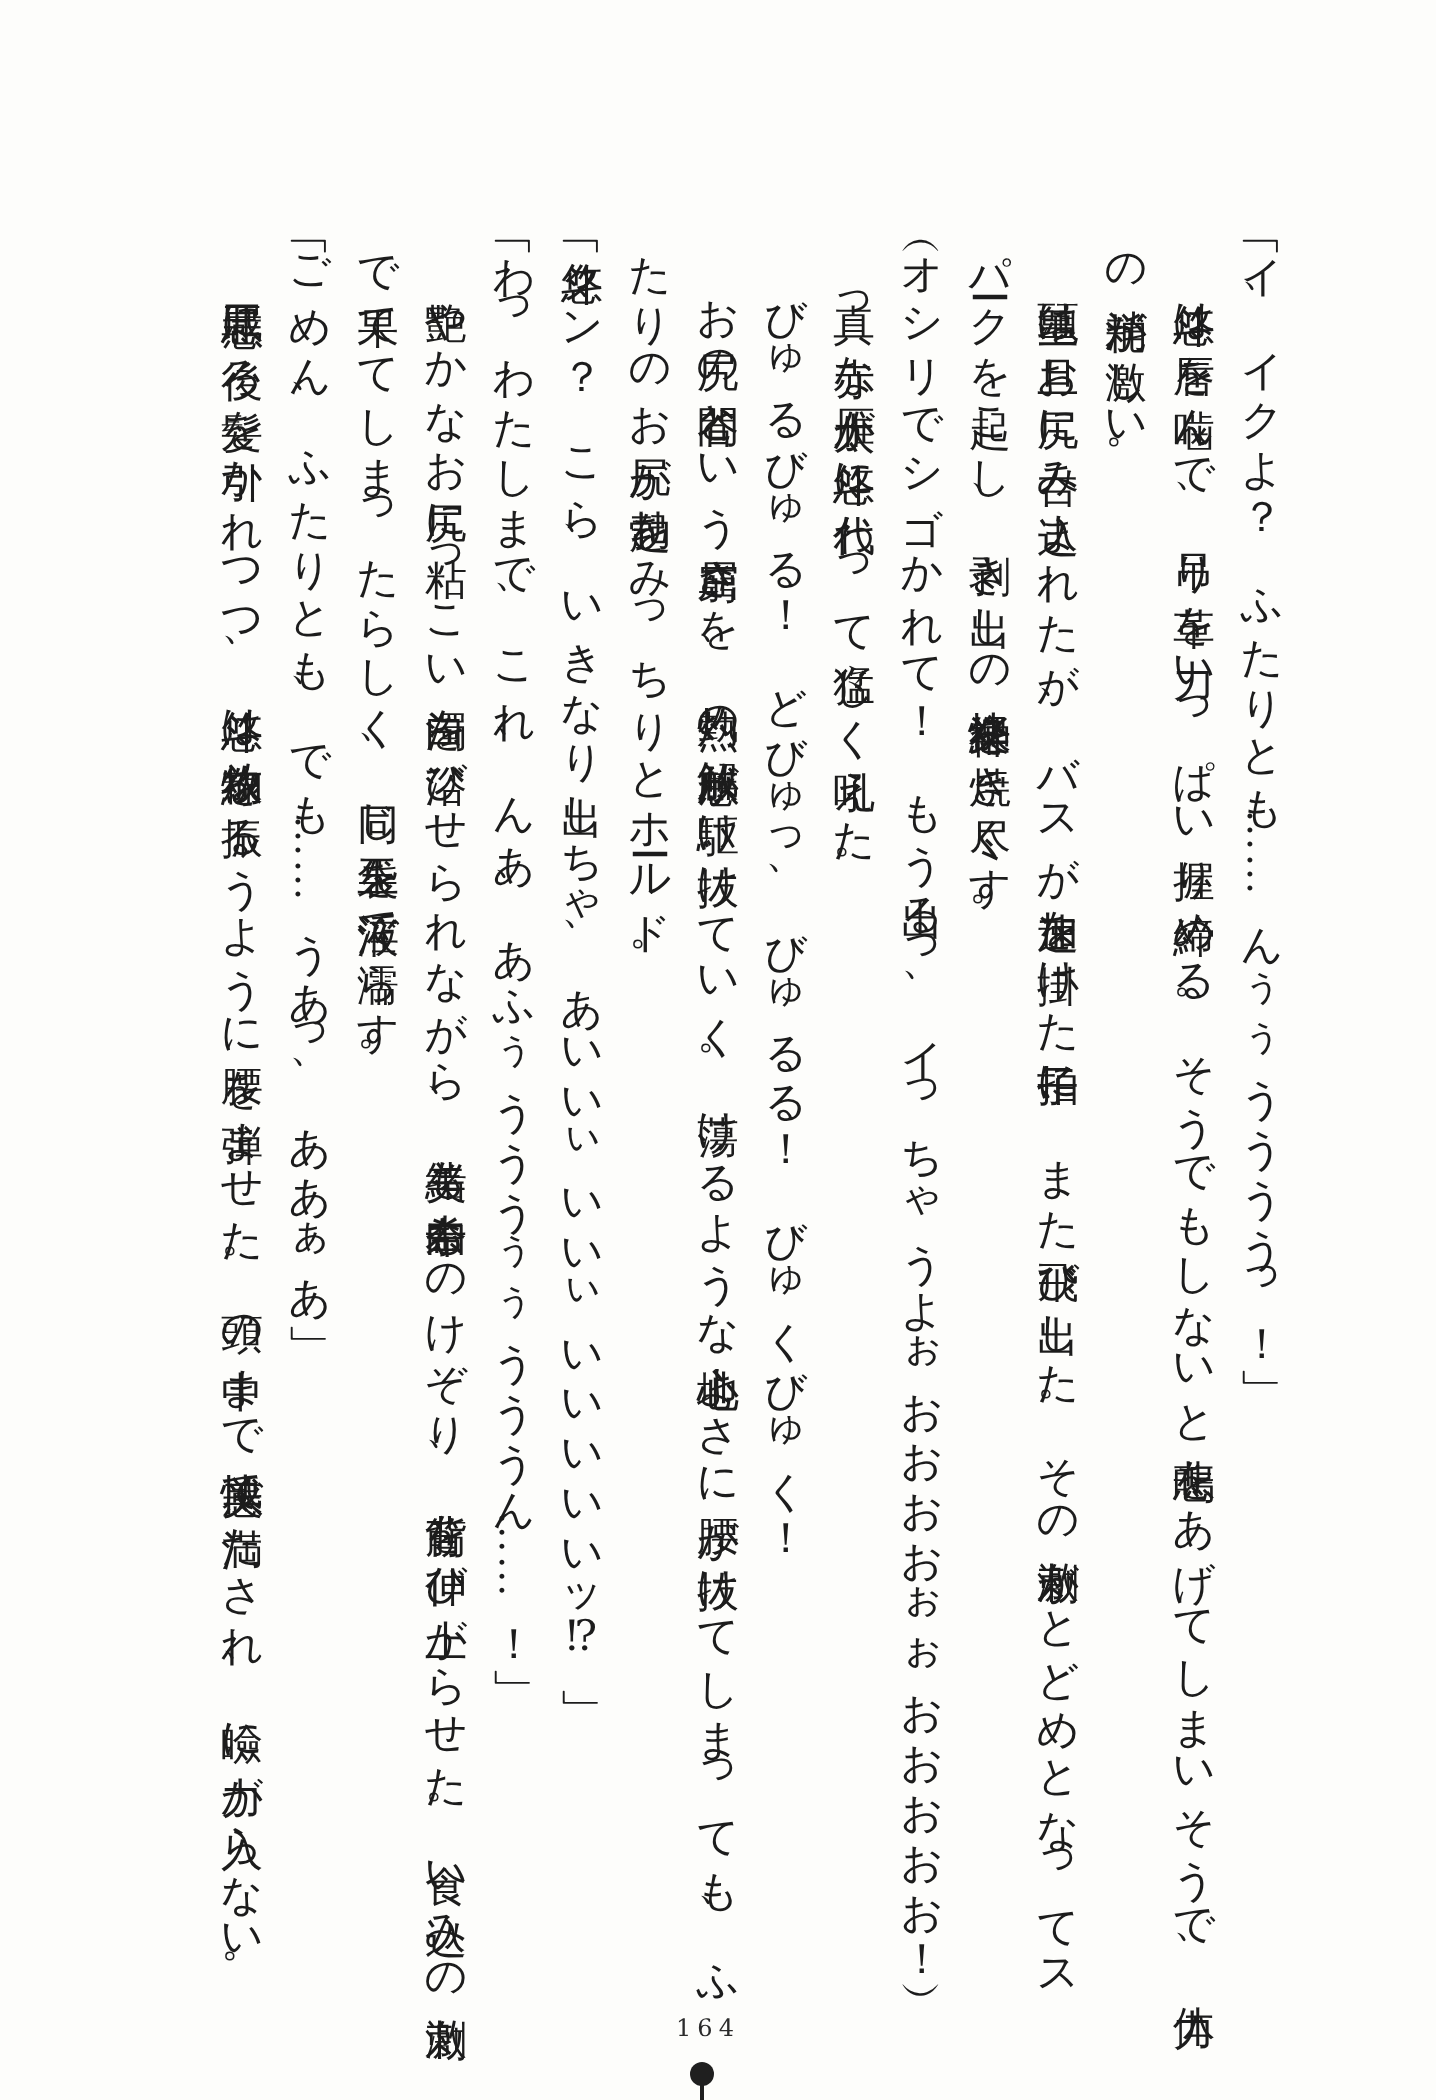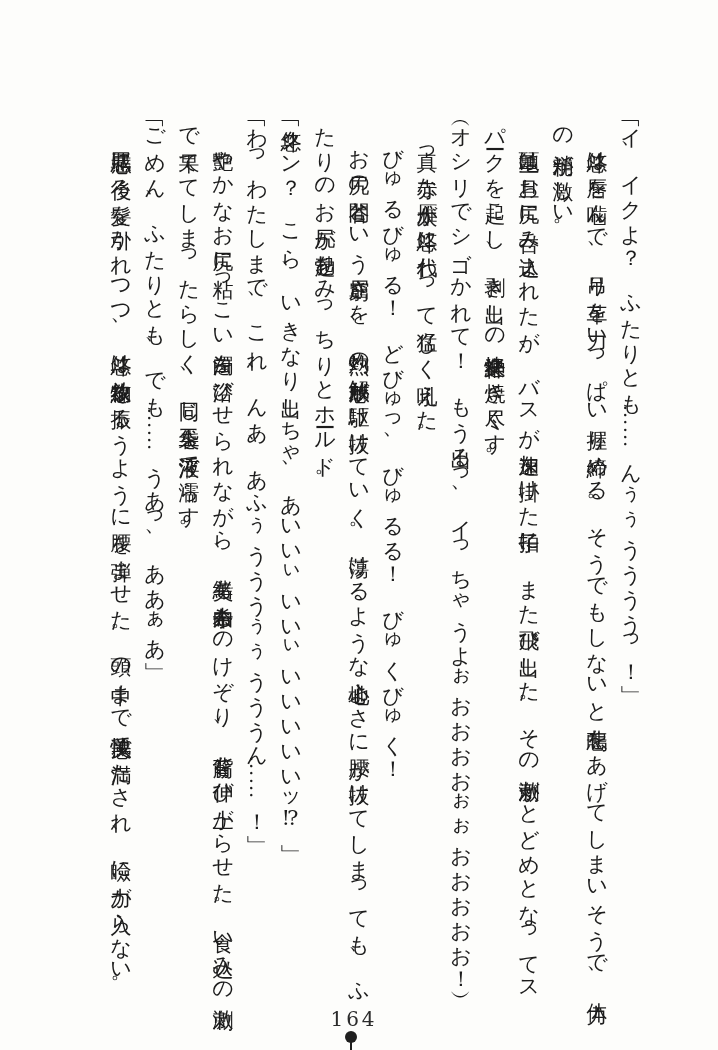--- a/index.html
+++ b/index.html
@@ -39,21 +39,21 @@
   }
   .text-block p.indent {
     text-indent: 22px;
   }
   .page-number {
     position: absolute;
     top: 1007px;
     left: 309px;
     width: 90px;
     text-align: center;
-    font-size: 20px;
+    font-size: 12px;
     letter-spacing: 3px;
     color: #2b2b2b;
     font-family: "DejaVu Serif", serif;
   }
   .mark-dot {
     position: absolute;
     left: 345px;
     top: 1031px;
     width: 12px;
     height: 12px;

